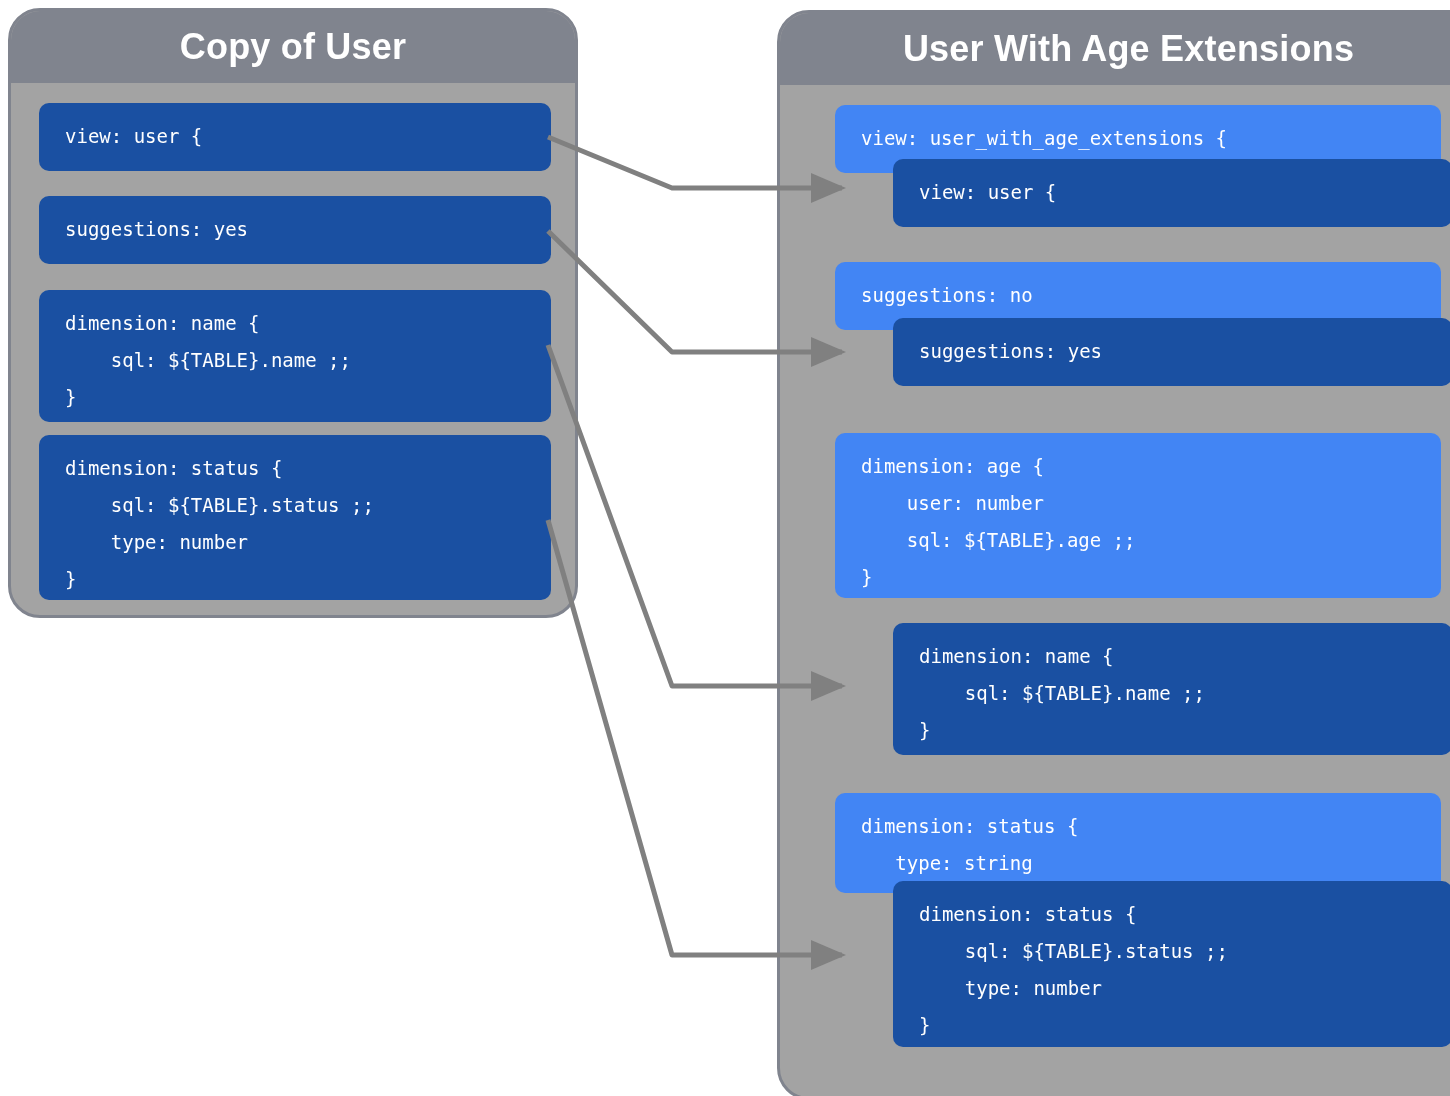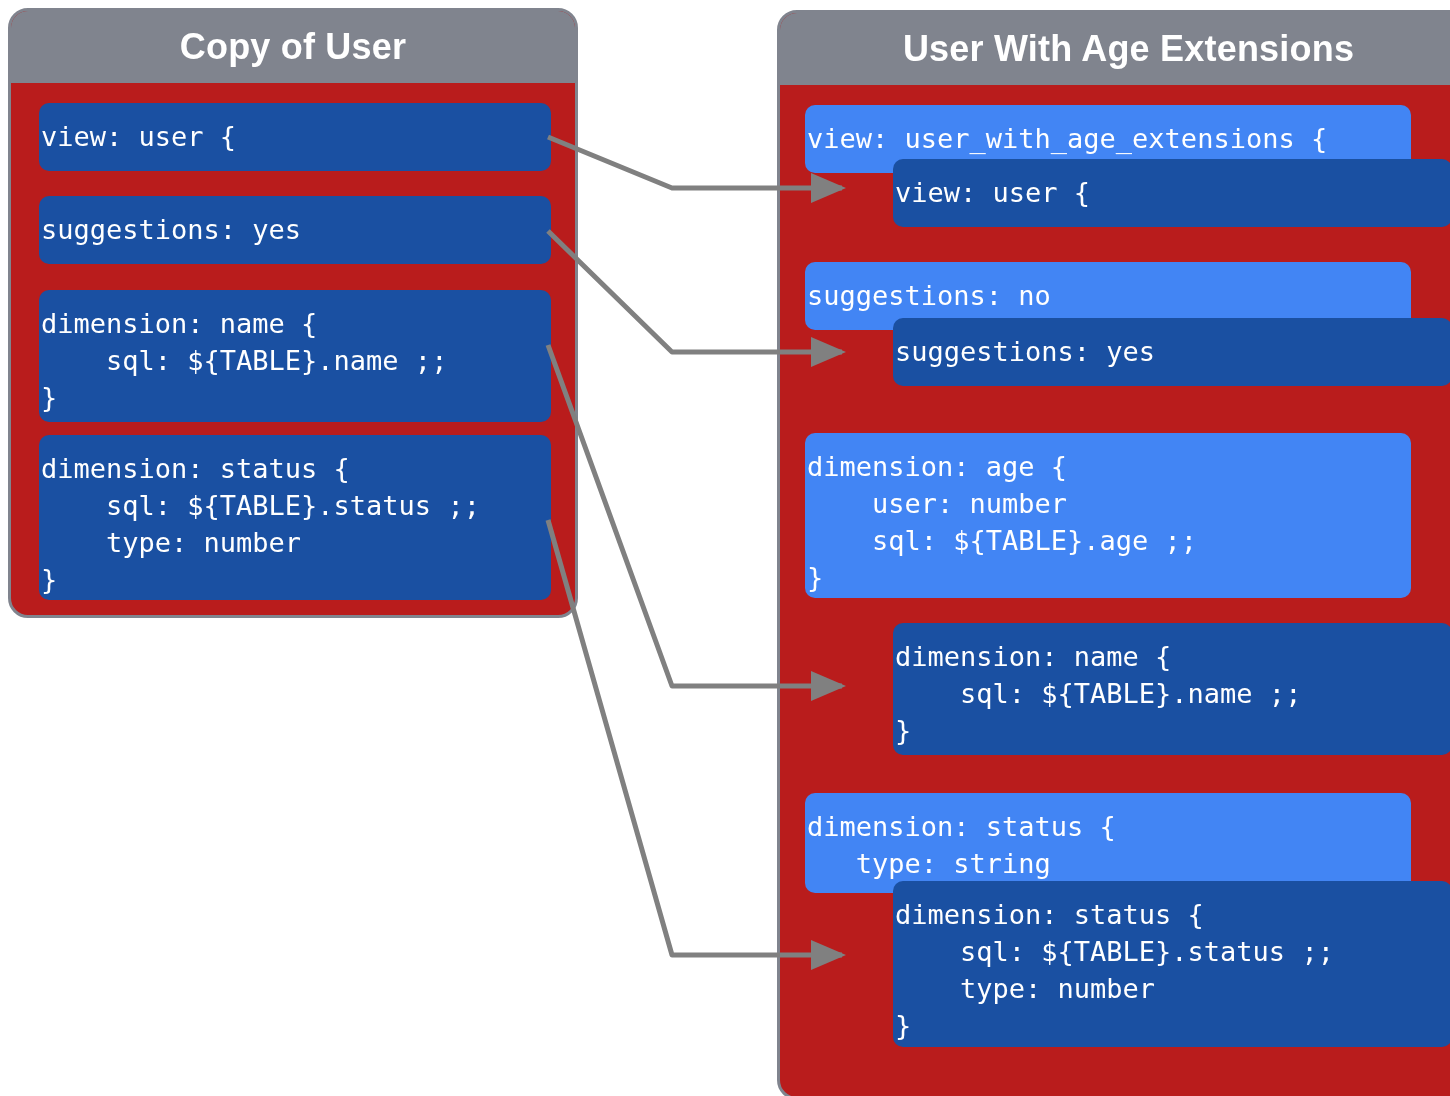--- a/index.html
+++ b/index.html
@@ -16,22 +16,22 @@
     height: 1096px;
     overflow: hidden;
     background: #ffffff;
   }
 
   
   .panel {
     position: absolute;
     box-sizing: border-box;
     border: 3px solid #80848e;
-    border-radius: 20px;
-    background: #b91c1c;
+    border-radius: 32px;
+    background: #a3a3a3;
     overflow: hidden;
   }
   .panel-header {
     height: 72px;
     background: #80848e;
     color: #ffffff;
     display: flex;
     align-items: center;
     justify-content: center;
     font-size: 36px;
@@ -47,31 +47,31 @@
   #panel-left  { left: 8px;   top: 8px;  width: 570px;  height: 610px; }
   #panel-right { left: 777px; top: 10px; width: 703px;  height: 1090px; }
 
   
   .code-box {
     position: absolute;
     box-sizing: border-box;
     border-radius: 10px;
     color: #ffffff;
     font-family: "DejaVu Sans Mono", "Liberation Mono", monospace;
-    font-size: 27px;
+    font-size: 19px;
     line-height: 37px;
     white-space: pre;
-    padding: 15px 16px 15px 2px;
+    padding: 15px 16px 15px 26px;
     overflow: hidden;
   }
   .c-dark  { background: #1a50a2; }
   .c-light { background: #4285f4; }
 
   
-  .lay-under { z-index: 2; }
+  .lay-under { z-index: 2; margin-left: 30px; }
   .lay-over  { z-index: 3; }
 
   
   #arrows {
     position: absolute;
     left: 0; top: 0;
     width: 1450px;
     height: 1096px;
     z-index: 10;
     pointer-events: none;

